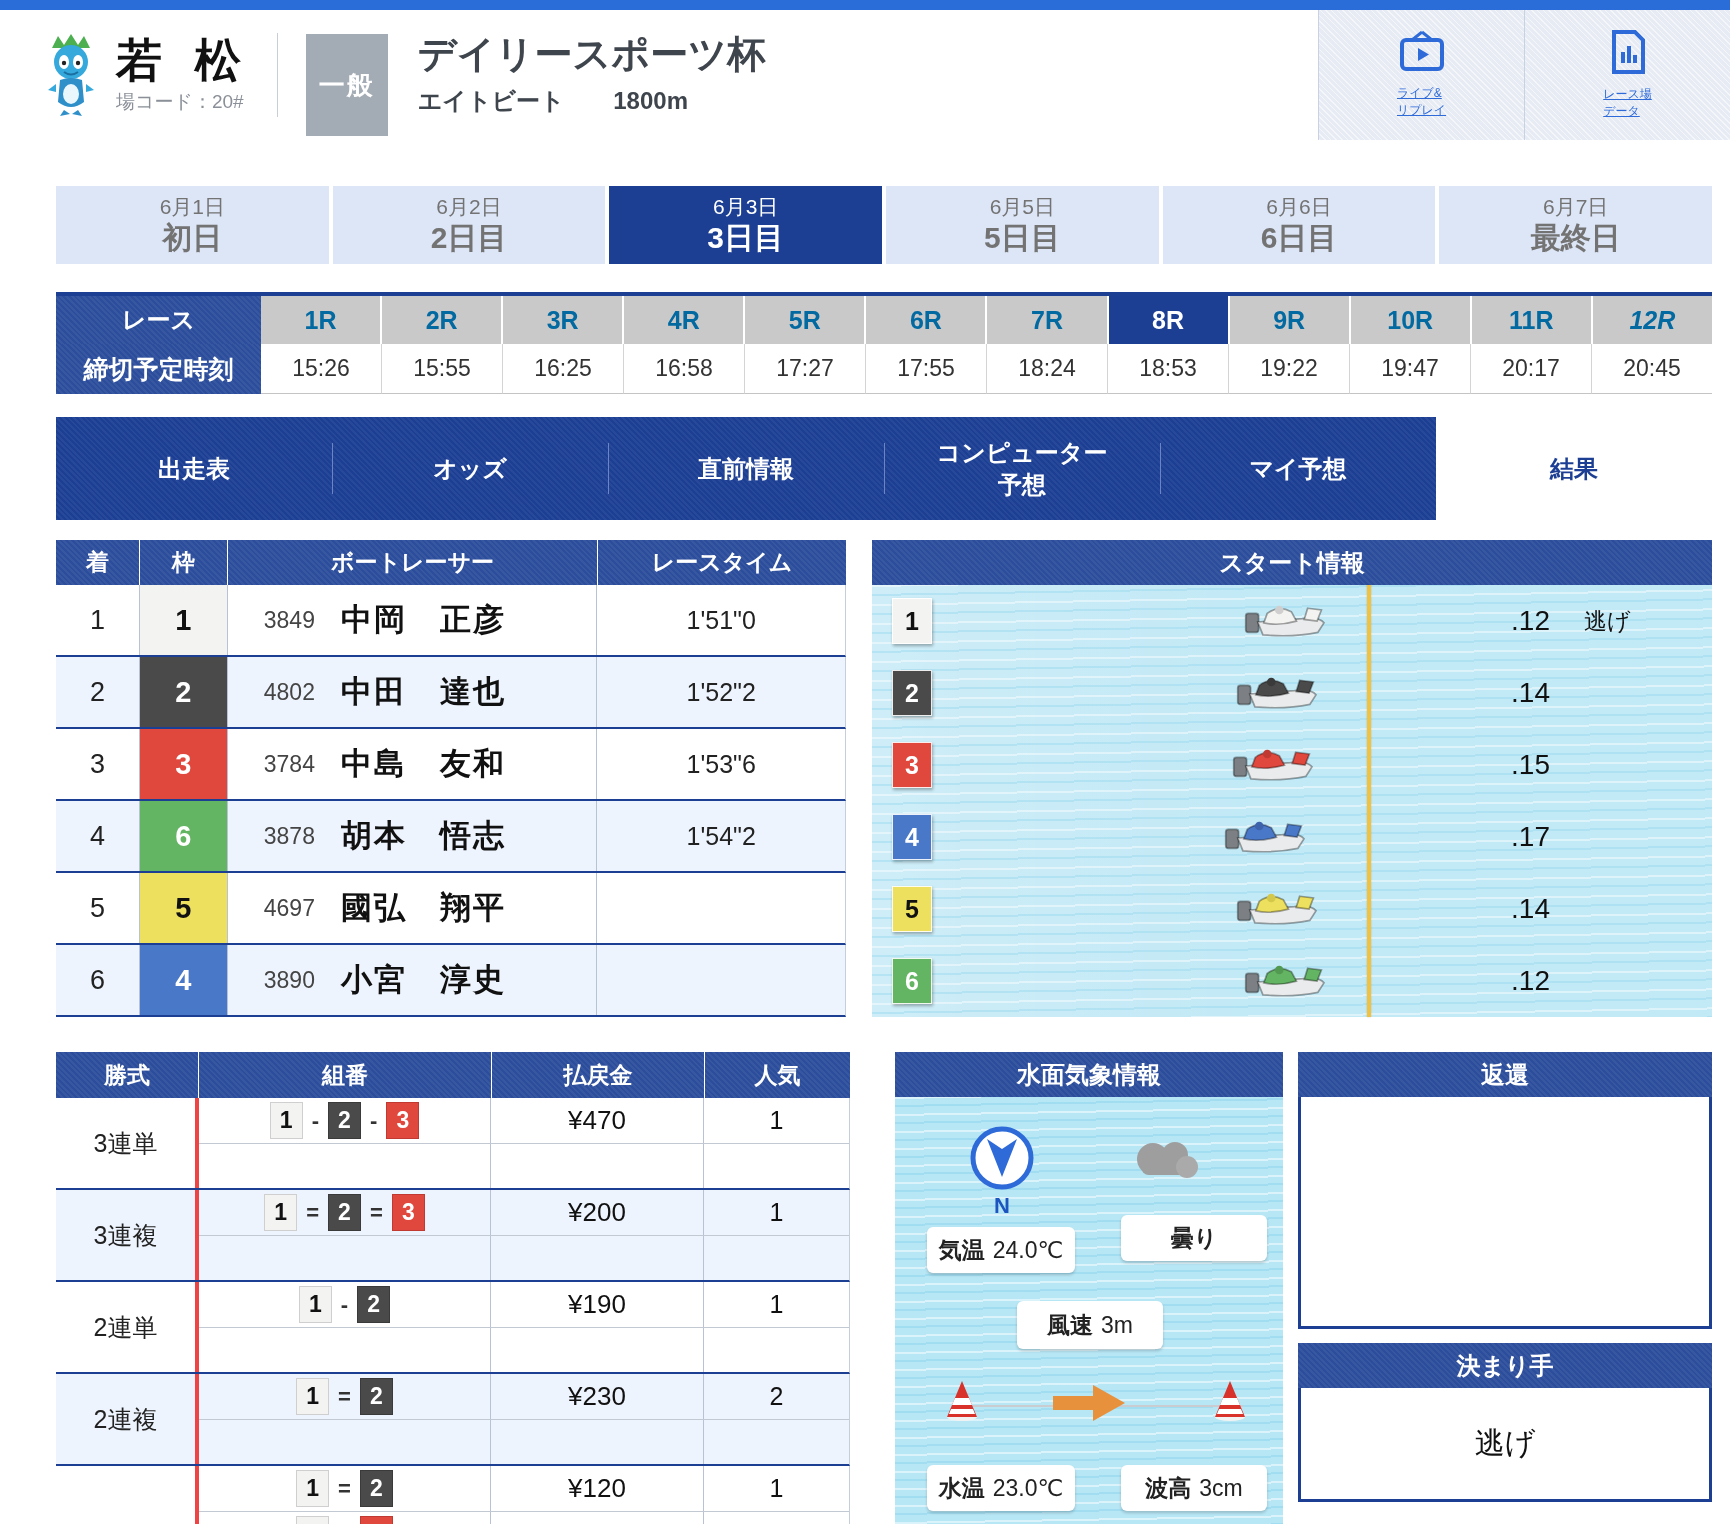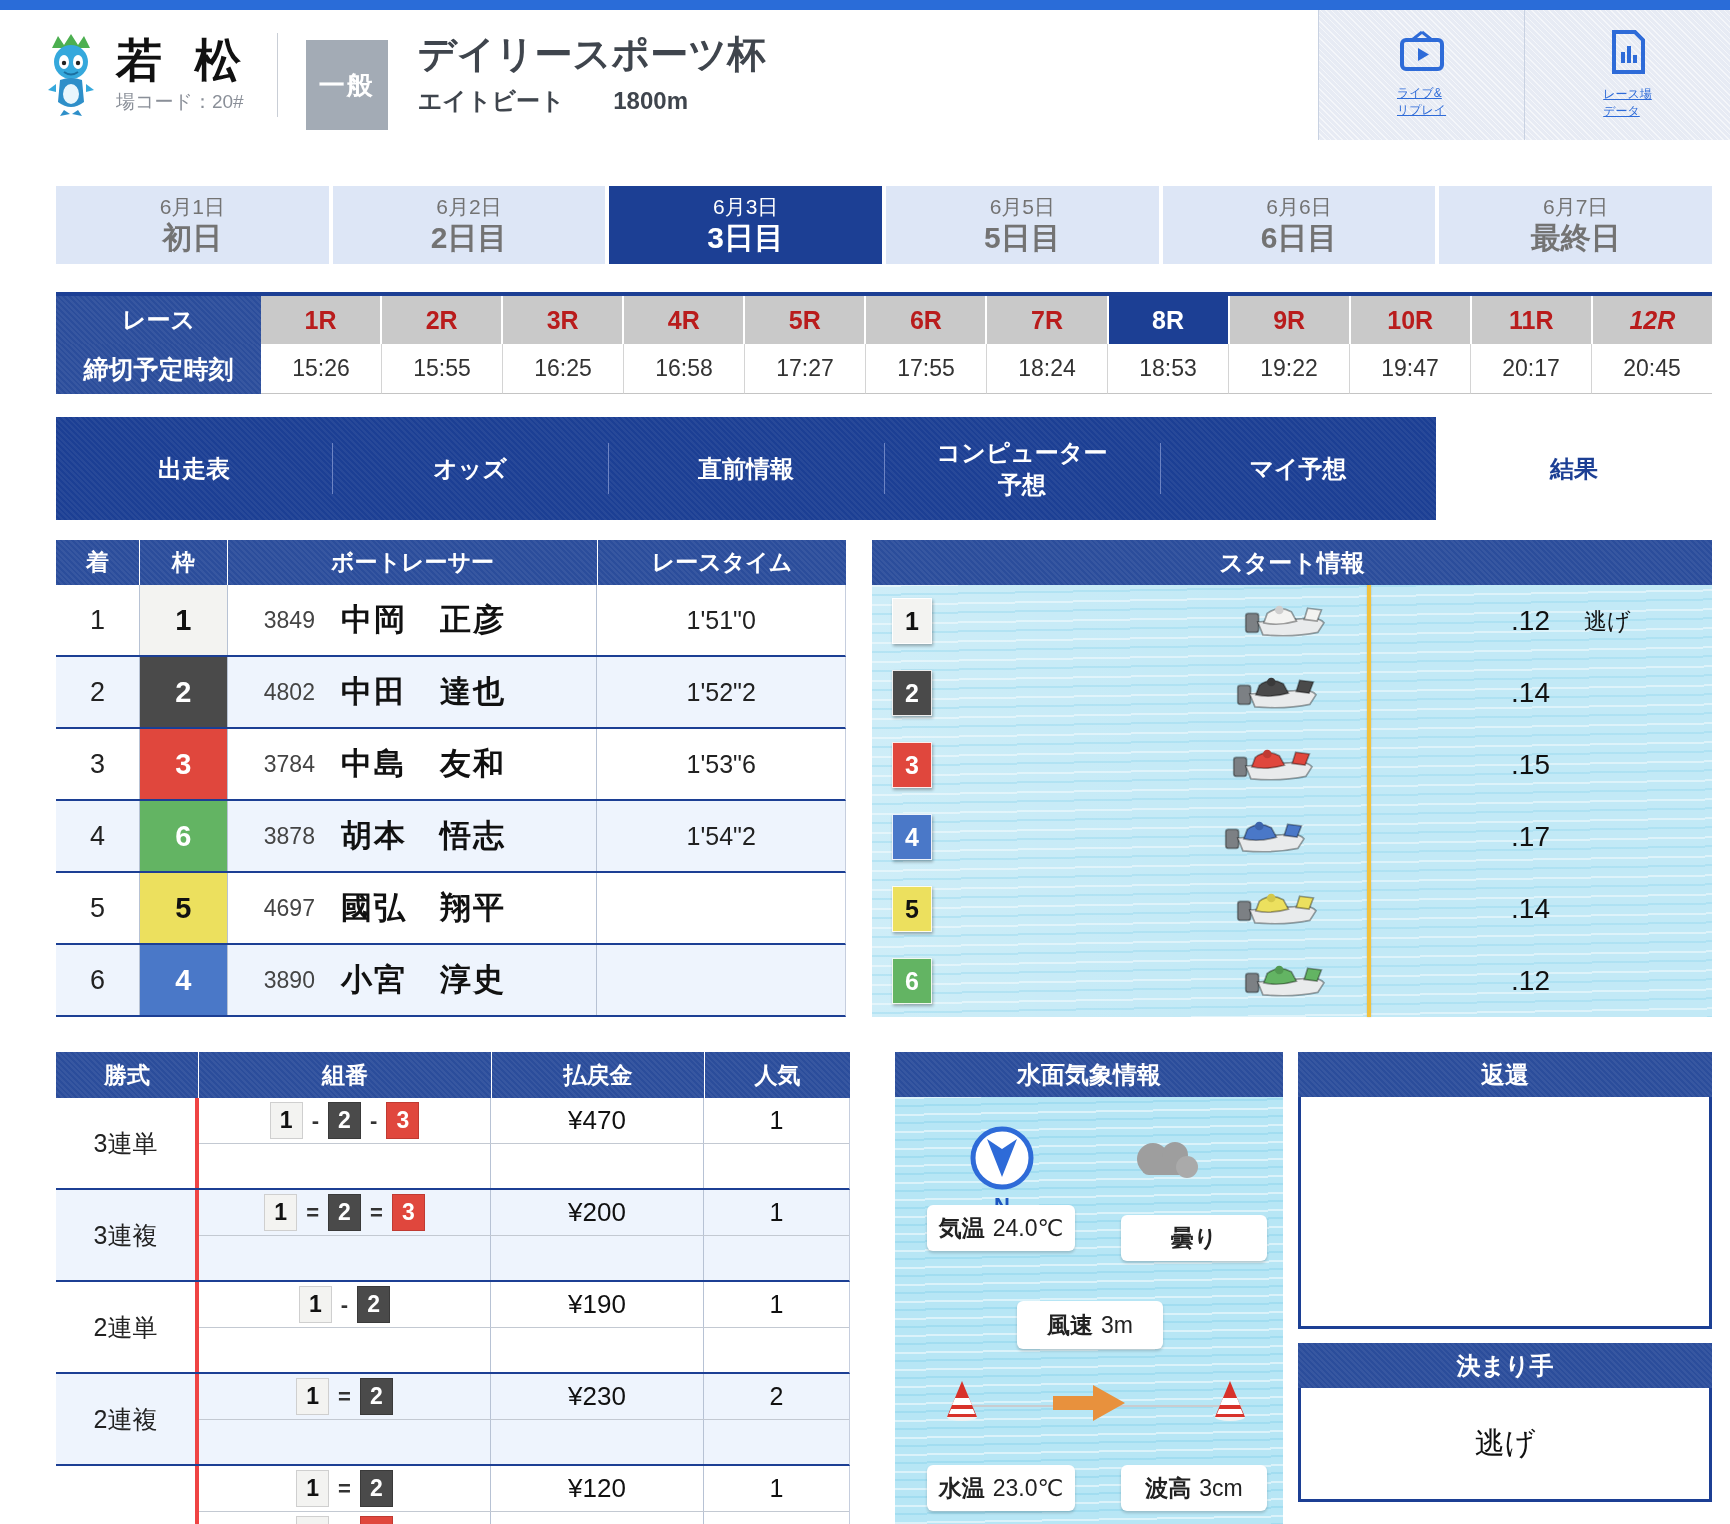--- a/index.html
+++ b/index.html
@@ -9,21 +9,21 @@
 
   .topbar { height:10px; background:#2a6cd8; }
 
   
   .header { height:130px; display:flex; align-items:center; position:relative; }
   .venue { display:flex; align-items:center; margin-left:40px; }
   .venue-text { margin-left:14px; }
   .venue-name { font-size:46px; font-weight:bold; color:#111; letter-spacing:10px; line-height:1.1; }
   .venue-code { font-size:19px; color:#8a8f98; margin-top:4px; }
   .hdr-divider { width:1px; height:84px; background:#c9ced6; margin:0 28px 0 26px; }
-  .grade-badge { width:82px; height:90px; background:#a3abb5; color:#fff; font-size:26px; font-weight:bold;
+  .grade-badge { width:82px; height:102px; background:#a3abb5; color:#fff; font-size:26px; font-weight:bold;
                  display:flex; align-items:center; justify-content:center; letter-spacing:2px;margin-top:20px; }
   .race-title-wrap { margin-left:30px; }
   .race-title { font-size:38px; font-weight:bold; color:#3f454d; line-height:1.15; }
   .race-sub { font-size:24px; font-weight:bold; color:#3f454d; margin-top:8px; }
   .race-sub .dist { margin-left:42px; }
   .header-links { position:absolute; right:0; top:0; height:130px; display:flex; }
   .hlink { width:206px; height:130px; display:flex; flex-direction:column; align-items:center; justify-content:center;
            background:#e7ebf4;
            background-image:repeating-linear-gradient(45deg, rgba(255,255,255,.55) 0 1px, transparent 1px 4px);
            border-left:1px solid #c9d2e2; cursor:pointer; }
@@ -37,21 +37,21 @@
   .date-tab .d2 { font-size:30px; font-weight:bold; line-height:1.2; }
   .date-tab.sel { background:#1c3f94; color:#fff; }
 
   
   .race-strip { margin:28px 18px 0 56px; width:1656px; border-top:4px solid #1c3f94; }
   .race-row, .time-row { display:flex; }
   .rlabel { width:205px; background:#2b4d9b; color:#fff; font-weight:bold; display:flex; align-items:center; justify-content:center;
             background-image:repeating-linear-gradient(45deg, rgba(255,255,255,.06) 0 2px, transparent 2px 4px); }
   .race-row .rlabel { font-size:24px; height:48px; }
   .time-row .rlabel { font-size:25px; height:50px; }
-  .race-cell { flex:1; height:48px; background:#c9c9c9; color:#b91c1c; font-size:25px; font-weight:bold;
+  .race-cell { flex:1; height:48px; background:#c9c9c9; color:#0369a1; font-size:25px; font-weight:bold;
                display:flex; align-items:center; justify-content:center; border-right:2px solid #fff; cursor:pointer; }
   .race-cell:last-child { border-right:none;font-style:italic; }
   .race-cell.sel { background:#1c3f94; color:#fff; }
   .time-cell { flex:1; height:50px; background:#fff; color:#333; font-size:23px;
                display:flex; align-items:center; justify-content:center;
                border-right:1px solid #d4d4d4; border-bottom:1px solid #c4c4c4; }
   .time-cell:last-child { border-right:none; }
 
   
   .navbar { margin:23px 18px 0 56px; width:1656px; height:103px; background:#1c3f94; display:flex;
@@ -124,21 +124,21 @@
   .weather-panel { width:388px; margin-left:45px; }
   .weather-body { position:relative; height:460px; background-color:#b7e6f5;
            background-image:
              repeating-linear-gradient(179deg, rgba(255,255,255,.5) 0 2px, rgba(255,255,255,0) 2px 8px, rgba(140,212,236,.5) 8px 10px, rgba(255,255,255,0) 10px 17px); }
   .wbox { position:absolute; background:#fff; border-radius:6px; box-shadow:0 2px 3px rgba(0,0,0,.18);
           display:flex; align-items:center; justify-content:center; gap:8px; font-size:23px; color:#222; }
   .wbox .wl { font-weight:bold; }
   .compass { position:absolute; left:74px; top:28px; width:66px; height:66px; }
   .compass-n { position:absolute; left:74px; top:96px; width:66px; text-align:center; color:#1c55c0; font-size:22px; font-weight:bold; }
   .cloud { position:absolute; left:228px; top:40px; width:84px; height:50px; }
-  .wb-temp { left:32px; top:108px; width:148px; height:46px; }
+  .wb-temp { left:32px; top:130px; width:148px; height:46px; }
   .wb-sky  { left:226px; top:118px; width:146px; height:46px; }
   .wb-wind { left:122px; top:204px; width:146px; height:48px; }
   .buoyline { position:absolute; left:60px; right:40px; top:308px; height:2px; background:#c9ccd0; }
   .buoy { position:absolute; width:38px; height:42px; top:282px; }
   .buoy.b1 { left:48px; } .buoy.b2 { left:316px; }
   .warrow { position:absolute; left:158px; top:286px; width:72px; height:40px; }
   .wb-wtemp { left:32px; top:368px; width:148px; height:46px; }
   .wb-wave  { left:226px; top:368px; width:146px; height:46px; }
 
   .right-col { width:414px; margin-left:15px; }

